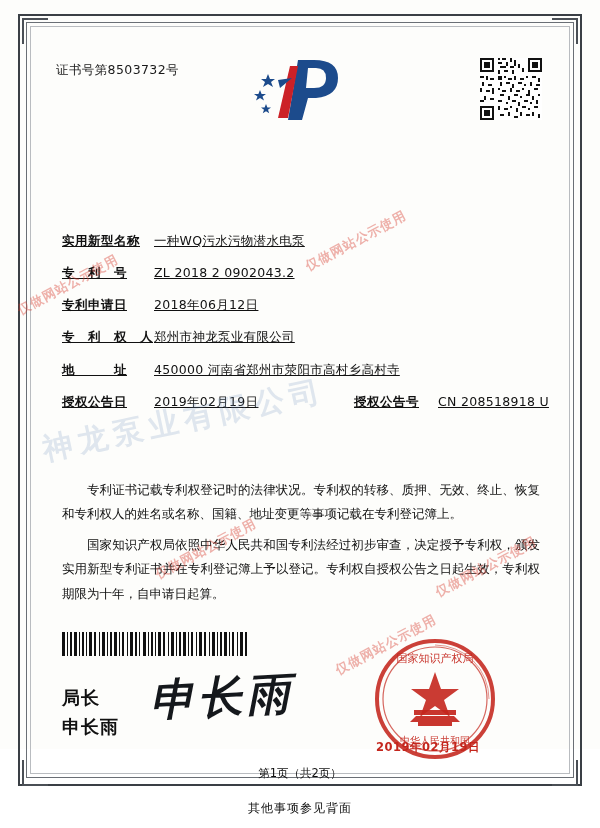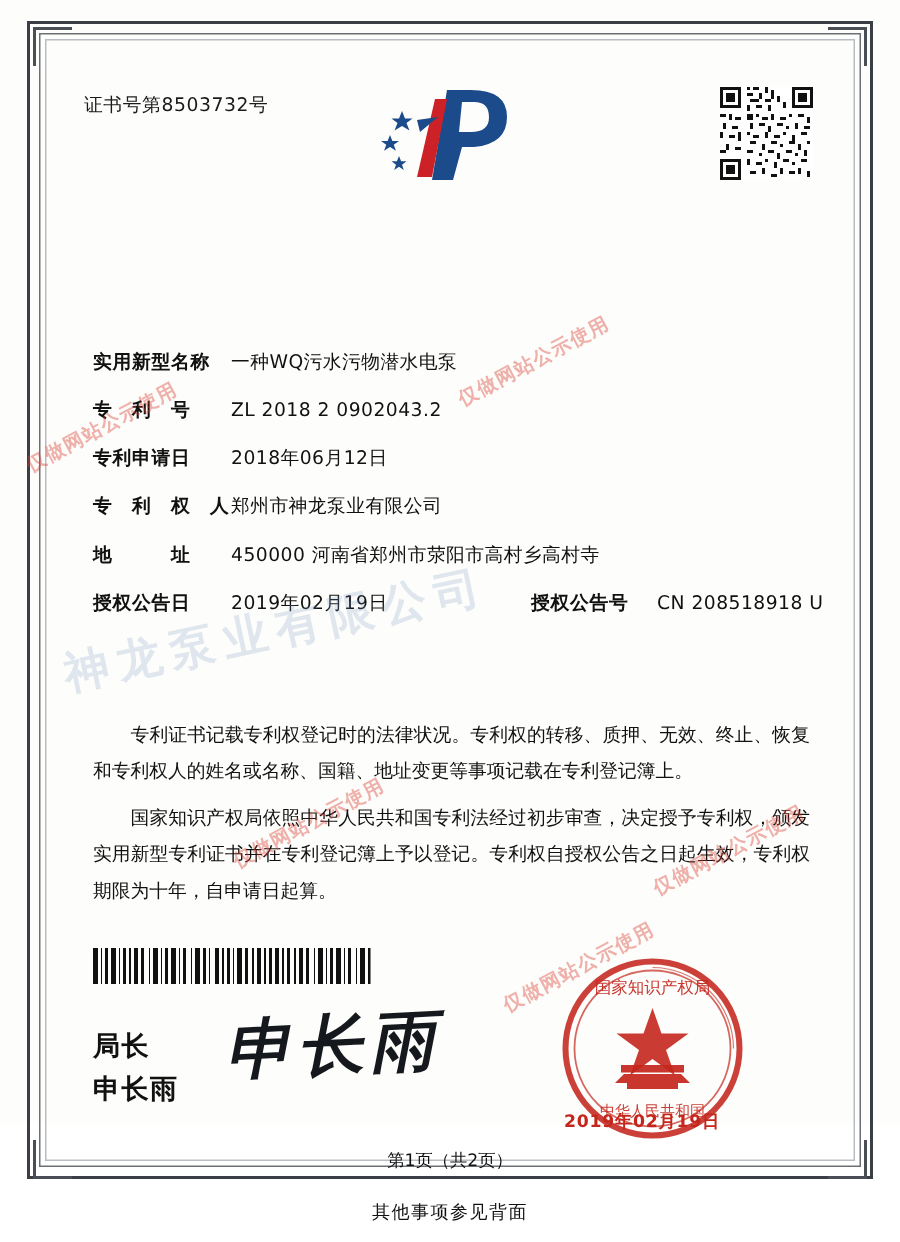--- a/index.html
+++ b/index.html
@@ -97,20 +97,21 @@
   }
 
   
   .fields {
     position: absolute;
     left: 62px;
     top: 232px;
     width: 480px;
     font-size: 12.5px;
     color: #111;
+    text-decoration: underline;
   }
   .row {
     display: flex;
     align-items: baseline;
     margin-bottom: 14px;
     line-height: 1.45;
   }
   .row .lbl {
     flex: 0 0 92px;
     font-weight: bold;

